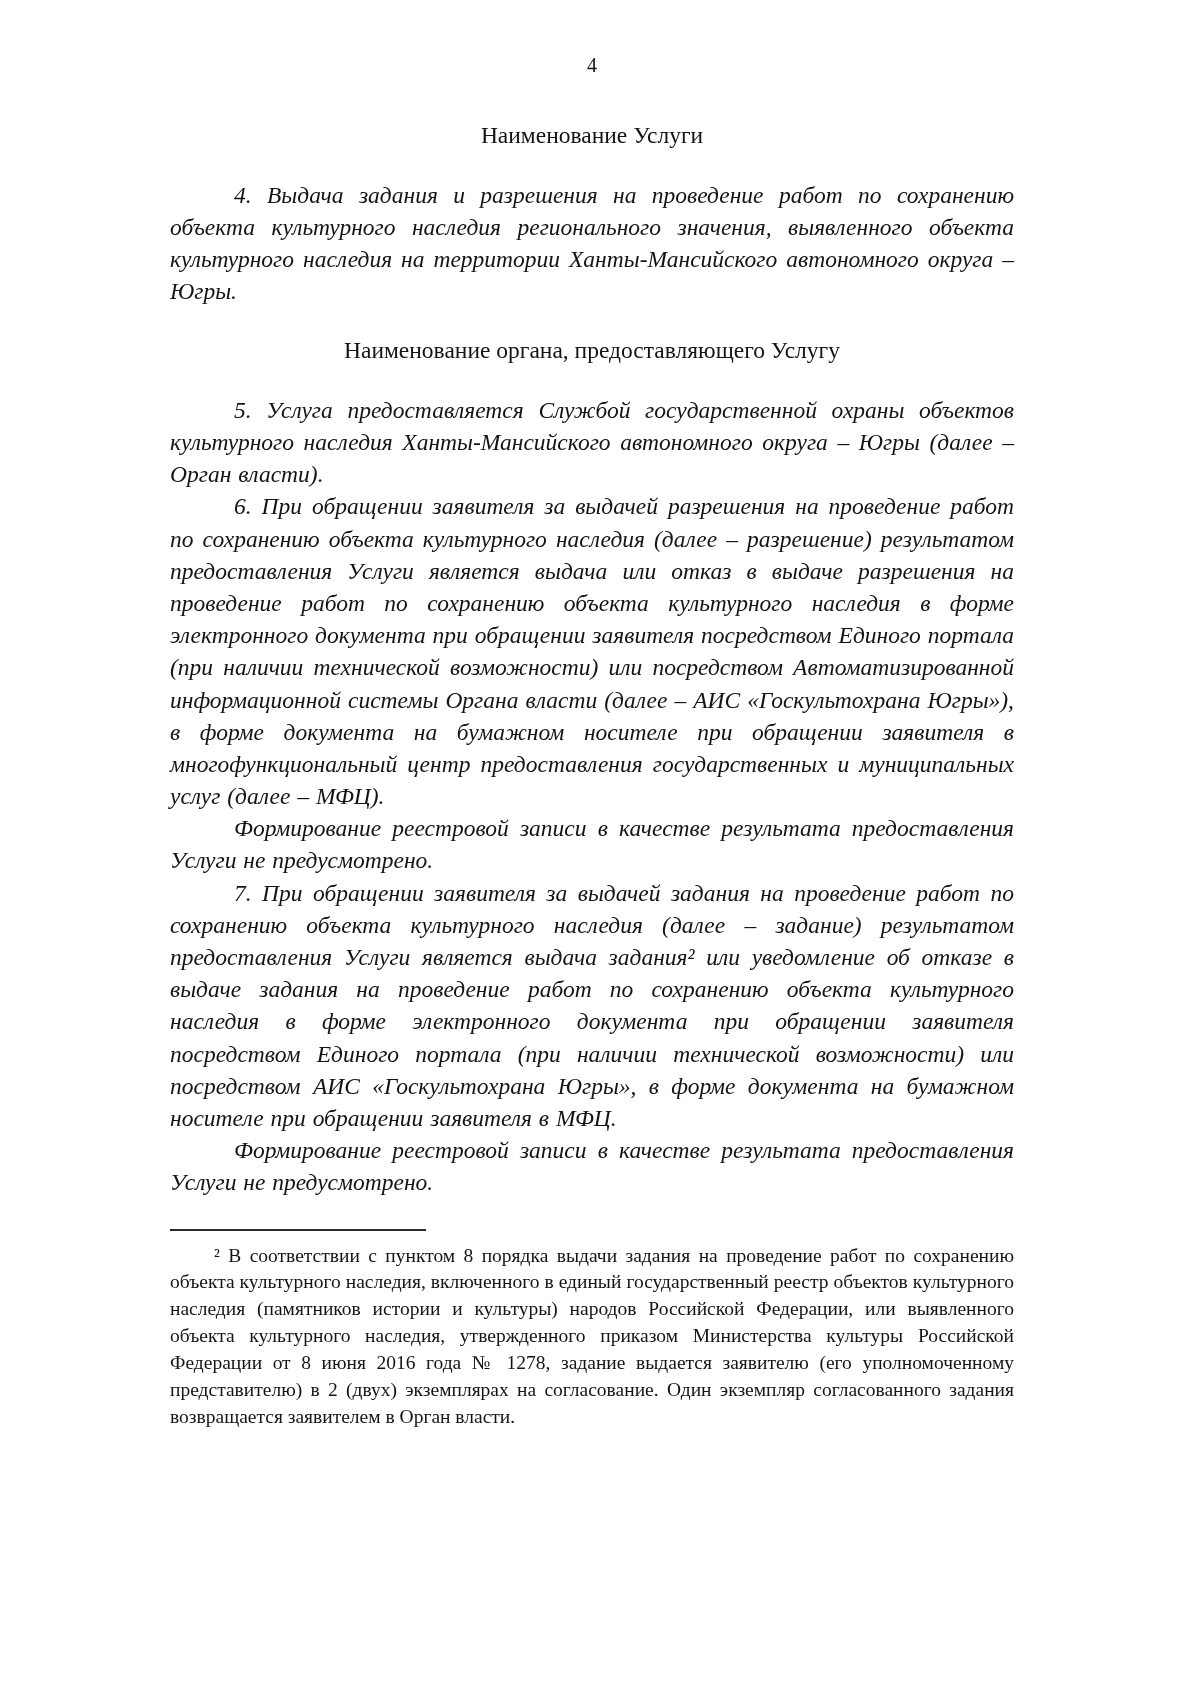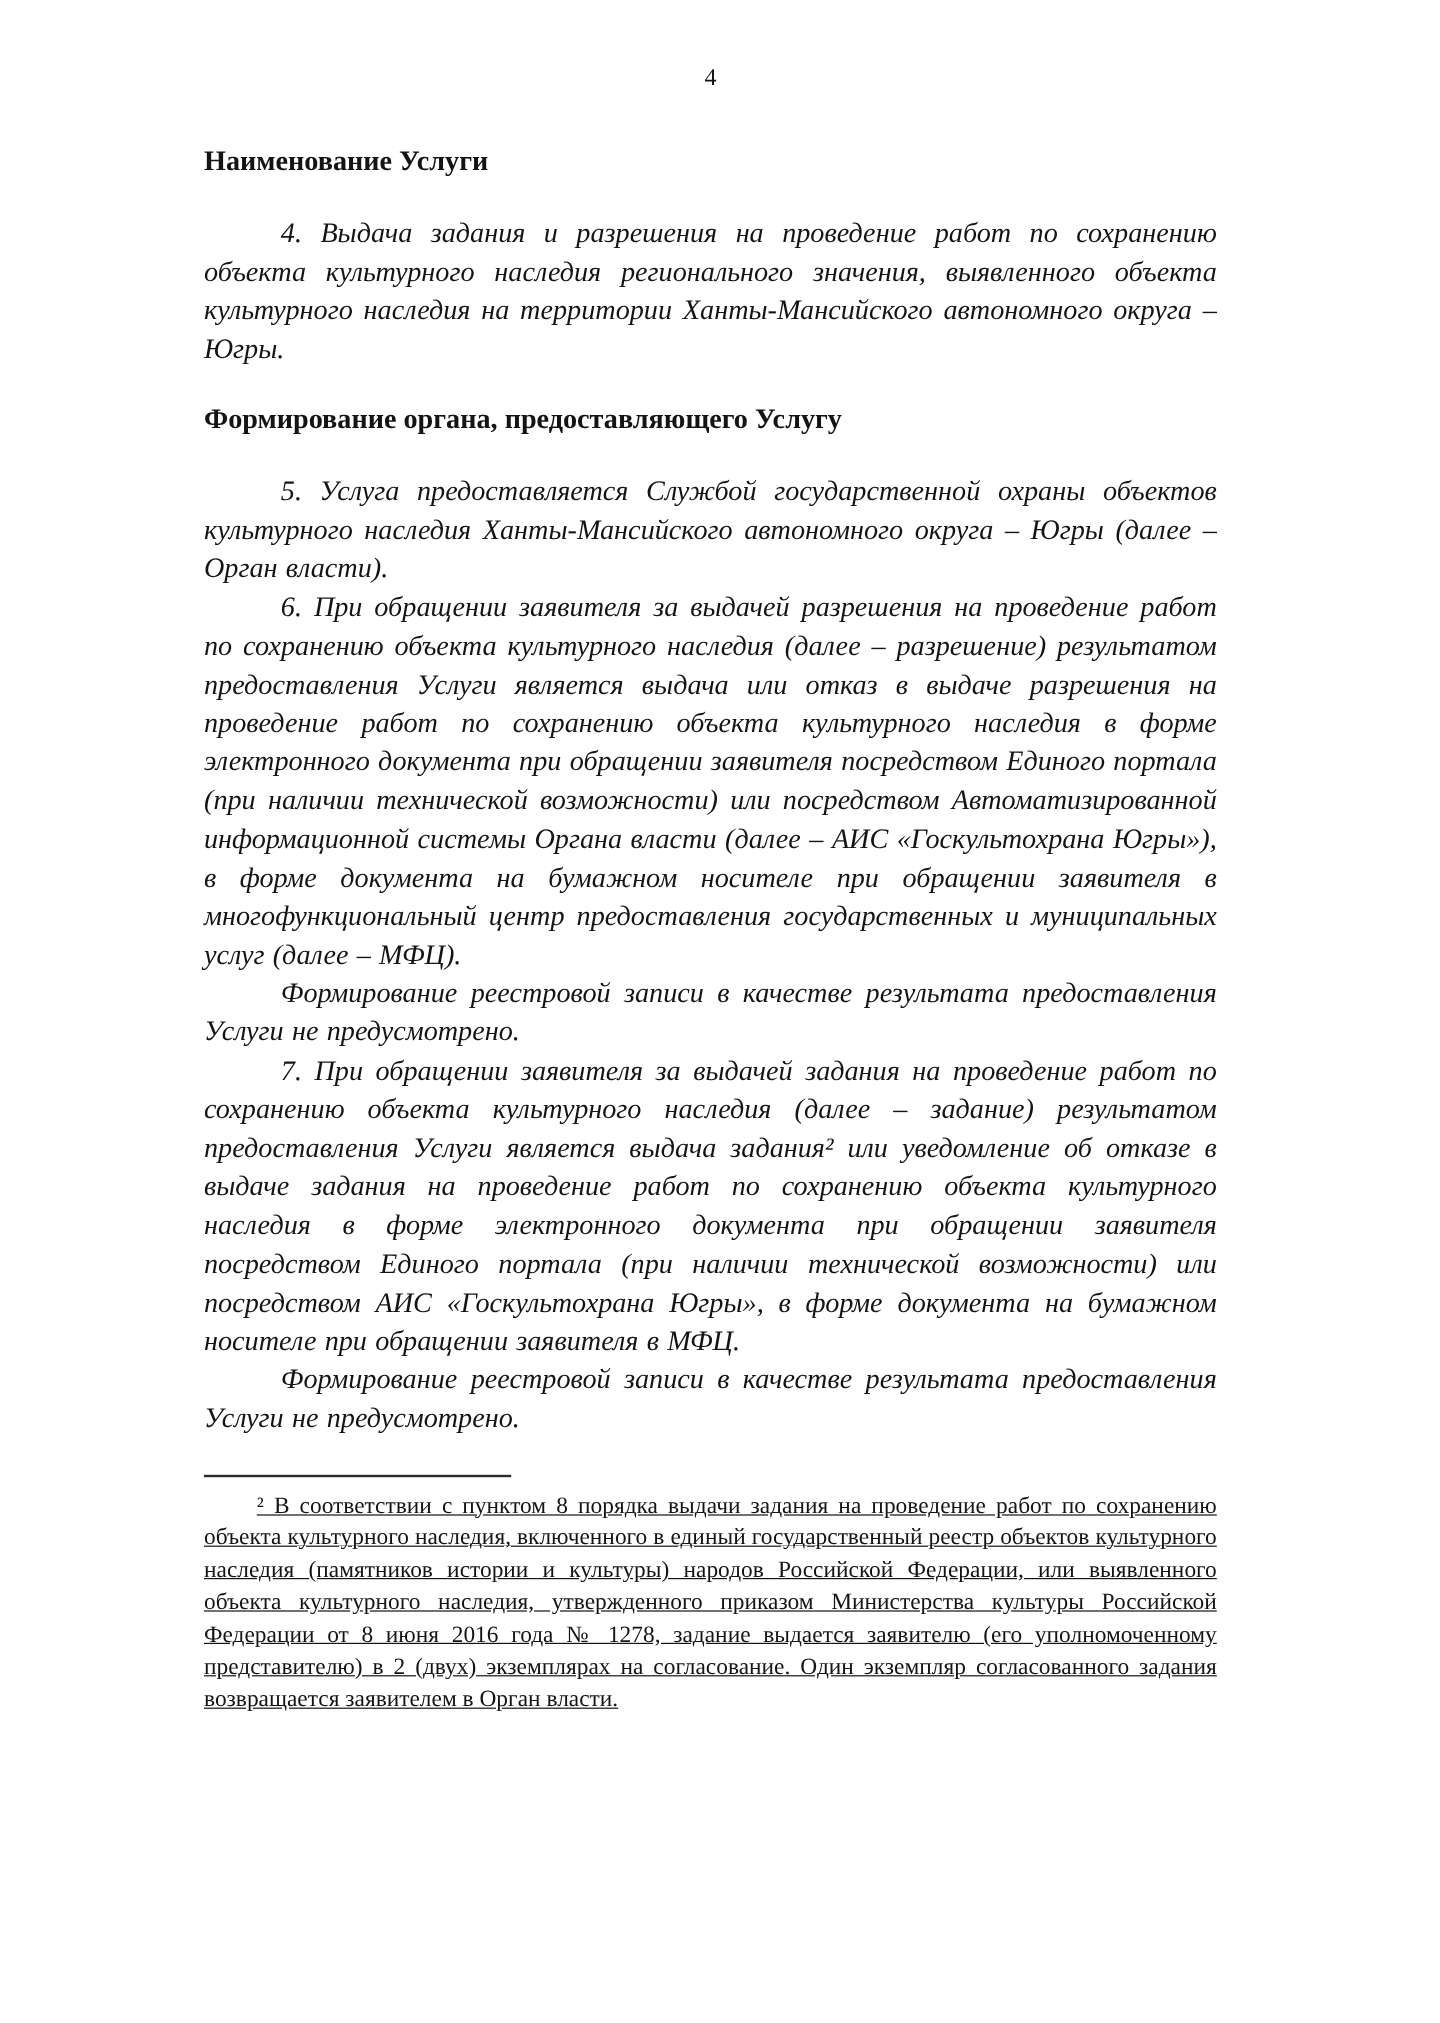--- a/index.html
+++ b/index.html
@@ -16,38 +16,38 @@
     color: #141414;
     background: #ffffff;
   }
   .page-number {
     text-align: center;
     font-size: 20px;
     line-height: 1.3;
     margin: 0 0 42px 0;
   }
   .heading {
-    font-weight: 700;
+    text-align: center;
+    font-weight: 400;
     font-size: 23.5px;
     line-height: 1.3;
     margin: 28px 0 28px 0;
   }
   .para {
     font-size: 23.5px;
     line-height: 1.37;
     text-align: justify;
     text-justify: inter-word;
     text-indent: 64px;
     margin: 0;
     word-spacing: 1px;
     font-style: italic;
   }
   .footnote-area {
     margin-top: 30px;
-    text-decoration: underline;
   }
   .footnote-rule {
     width: 256px;
     height: 0;
     border-top: 2px solid #2a2a2a;
     margin: 0 0 12px 0;
   }
   .footnote {
     font-size: 19.5px;
     line-height: 1.38;
@@ -61,21 +61,21 @@
 <body>
 
 <div class="page">
 
   <div class="page-number">4</div>
 
   <h2 class="heading">Наименование Услуги</h2>
 
   <p class="para">4. Выдача задания и разрешения на проведение работ по сохранению объекта культурного наследия регионального значения, выявленного объекта культурного наследия на территории Ханты-Мансийского автономного округа – Югры.</p>
 
-  <h2 class="heading">Формирование органа, предоставляющего Услугу</h2>
+  <h2 class="heading">Наименование органа, предоставляющего Услугу</h2>
 
   <p class="para">5. Услуга предоставляется Службой государственной охраны объектов культурного наследия Ханты-Мансийского автономного округа – Югры (далее – Орган власти).</p>
 
 
   <p class="para">6. При обращении заявителя за выдачей разрешения на проведение работ по сохранению объекта культурного наследия (далее – разрешение) результатом предоставления Услуги является выдача или отказ в выдаче разрешения на проведение работ по сохранению объекта культурного наследия в форме электронного документа при обращении заявителя посредством Единого портала (при наличии технической возможности) или посредством Автоматизированной информационной системы Органа власти (далее – АИС «Госкультохрана Югры»), в форме документа на бумажном носителе при обращении заявителя в многофункциональный центр предоставления государственных и муниципальных услуг (далее – МФЦ).</p>
 
   <p class="para">Формирование реестровой записи в качестве результата предоставления Услуги не предусмотрено.</p>
 
   <p class="para">7. При обращении заявителя за выдачей задания на проведение работ по сохранению объекта культурного наследия (далее – задание) результатом предоставления Услуги является выдача задания² или уведомление об отказе в выдаче задания на проведение работ по сохранению объекта культурного наследия в форме электронного документа при обращении заявителя посредством Единого портала (при наличии технической возможности) или посредством АИС «Госкультохрана Югры», в форме документа на бумажном носителе при обращении заявителя в МФЦ.</p>
 

